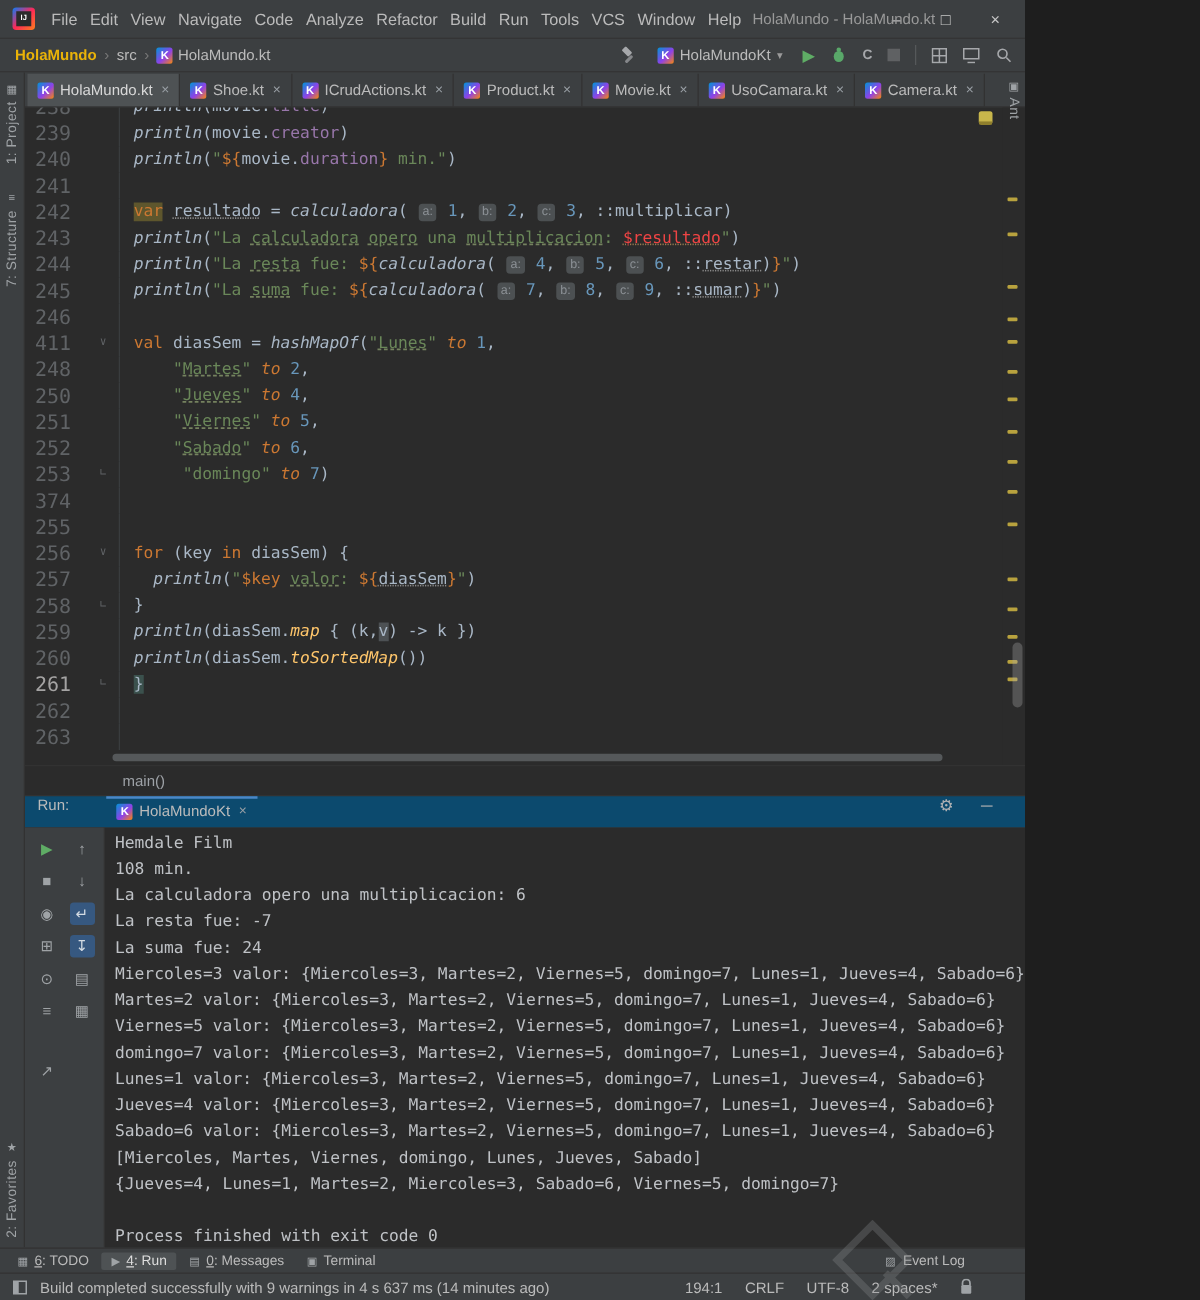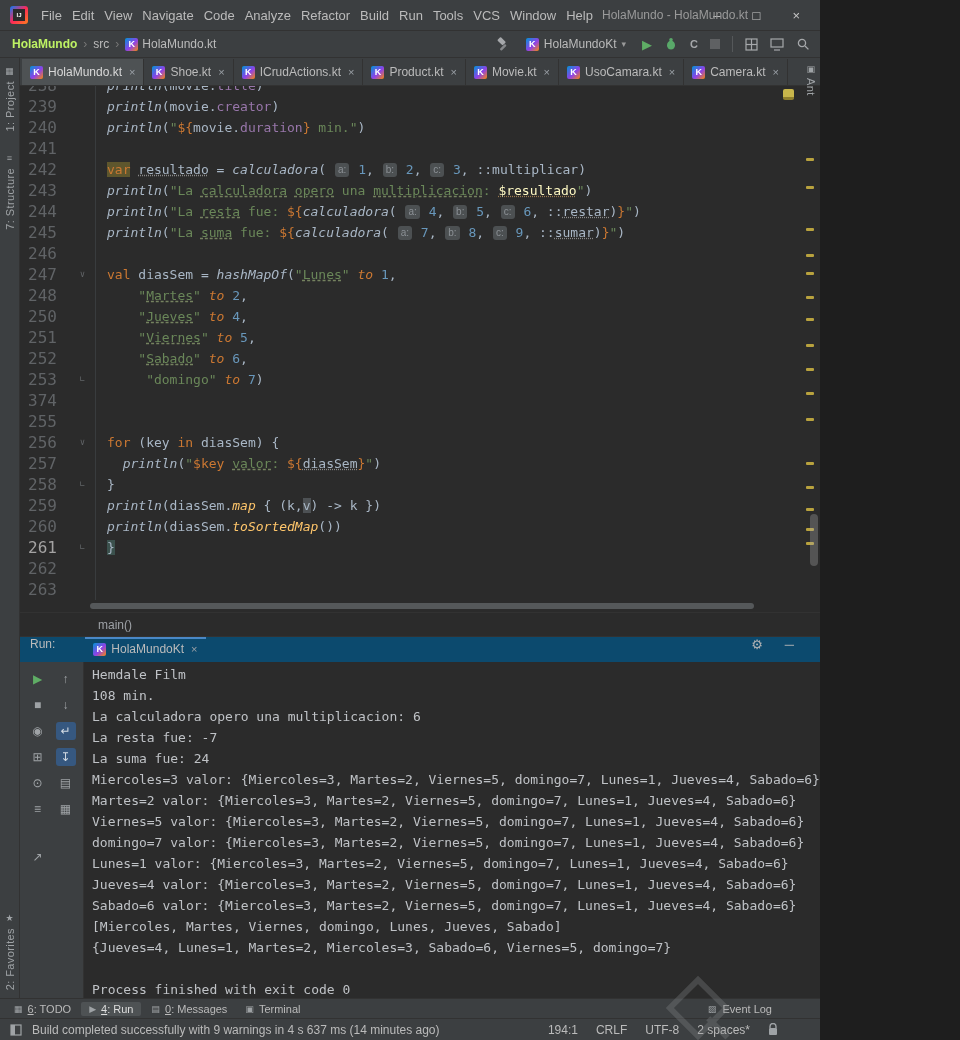--- a/index.html
+++ b/index.html
@@ -11,21 +11,21 @@
   .logo { width:18px; height:18px; border-radius:3px; background:linear-gradient(135deg,#087cfa 0%,#fe2857 50%,#fc801d 100%); display:flex; align-items:center; justify-content:center; flex:none; }
   .logo span { background:#2b2b2b; width:12px; height:12px; font-size:6px; font-weight:bold; color:#fff; display:flex; align-items:center; justify-content:center; }
   .menu-item { font-size:13px; color:#bbbbbb; padding:0 5px; cursor:default; }
   .win-title { position:absolute; left:602px; top:8px; font-size:12px; color:#9a9a9a; }
   .win-btns { margin-left:auto; display:flex; gap:32px; padding-right:10px; color:#c7c7c7; font-size:13px; }
 
   
   .navbar { height:28px; flex:none; display:flex; align-items:center; padding:0 10px; font-size:12px; border-top:1px solid #323232; border-bottom:1px solid #323232; background:#3c3f41; }
   .crumbs { display:flex; align-items:center; }
   .crumb { color:#bbbbbb; display:flex; align-items:center; gap:4px; padding:0 2px; }
-  .crumb.bold span.txt { color:#bef264; font-weight:bold;text-align:right; }
+  .crumb.bold span.txt { color:#eab308; font-weight:bold;text-align:right; }
   .crumb-sep { color:#777; padding:0 4px; font-size:12px; }
   .kicon { width:13px; height:13px; border-radius:2px; background:linear-gradient(135deg,#0095d5 0%,#8f41e9 55%,#f88909 100%); color:#fff; font-size:9px; font-weight:bold; display:inline-flex; align-items:center; justify-content:center; line-height:1; flex:none; }
   .nav-right { margin-left:auto; display:flex; align-items:center; gap:12px; }
   .combo { display:flex; align-items:center; gap:5px; padding:2px 4px; }
   .combo-caret { font-size:9px; color:#9a9a9a; }
   .run-glyph { color:#5fad65; font-size:13px; line-height:1; }
   .stop-sq { width:10px; height:10px; background:#5f6163; display:inline-block; }
   .nav-divider { width:1px; height:16px; background:#55585a; }
   .navsvg { display:block; }
 
@@ -55,21 +55,21 @@
   .tk-k  { color:#cc7832; }
   .tk-ki { color:#cc7832; font-style:italic; }
   .tk-s  { color:#6a8759; }
   .tk-su { color:#6a8759; text-decoration:underline; text-decoration-style:dashed; text-decoration-color:#75825f; }
   .tk-n  { color:#6897bb; }
   .tk-p  { color:#a9b7c6; }
   .tk-pu { color:#a9b7c6; text-decoration:underline; text-decoration-style:dotted; text-decoration-color:#8a8a8a; }
   .tk-fn { color:#a9b7c6; font-style:italic; }
   .tk-ext{ color:#ffc66b; font-style:italic; }
   .tk-prop{ color:#9876aa; }
-  .tk-ku { color:#fef9c3; text-decoration:underline; text-decoration-style:dotted; text-decoration-color:#9a7a50; }
+  .tk-ku { color:#ef4444; text-decoration:underline; text-decoration-style:dotted; text-decoration-color:#9a7a50; }
   .tk-hint { display:inline-block; background:#4c5052; color:#8c9196; font-size:10px; line-height:14px; border-radius:3px; padding:0 3px; margin:0 1px; vertical-align:1px; font-family:"Liberation Sans",sans-serif; }
   .tk-hlvar { color:#cc7832; background:#5e562d; }
   .tk-vbox  { color:#a9b7c6; background:#4d5154; }
   .tk-brhl  { color:#a9b7c6; background:#3b514d; }
   .stripe { position:absolute; top:0; bottom:0; right:0; width:18px; background:#2b2b2b; }
   .smark { position:absolute; right:6px; width:8px; height:3px; background:#b8a23e; border-radius:1px; }
   .vthumb { position:absolute; right:2px; top:428px; width:8px; height:52px; background:rgba(170,170,170,.32); border-radius:4px; }
   .warnbox { position:absolute; top:3px; right:26px; width:11px; height:11px; background:#c8b64b; border-radius:2px; border-bottom:3px solid #8f7f2d; }
   .hthumb { position:absolute; left:70px; right:66px; bottom:3px; height:6px; background:#55585a; border-radius:3px; }
   .ant { position:absolute; right:0; top:6px; width:18px; display:flex; flex-direction:column; align-items:center; gap:4px; z-index:4; }
@@ -290,21 +290,21 @@
               <span class="lnum">245</span>
               <span class="fold"></span>
               <span class="ltext"><span class="tk-fn">println</span><span class="tk-p">(</span><span class="tk-s">"La </span><span class="tk-su">suma</span><span class="tk-s"> fue: </span><span class="tk-k">${</span><span class="tk-fn">calculadora</span><span class="tk-p">( </span><span class="tk-hint">a:</span><span class="tk-p"> </span><span class="tk-n">7</span><span class="tk-p">, </span><span class="tk-hint">b:</span><span class="tk-p"> </span><span class="tk-n">8</span><span class="tk-p">, </span><span class="tk-hint">c:</span><span class="tk-p"> </span><span class="tk-n">9</span><span class="tk-p">, ::</span><span class="tk-pu">sumar</span><span class="tk-p">)</span><span class="tk-k">}</span><span class="tk-s">"</span><span class="tk-p">)</span></span>
             </div>
             <div class="crow">
               <span class="lnum">246</span>
               <span class="fold"></span>
               <span class="ltext"></span>
             </div>
             <div class="crow">
-              <span class="lnum">247</span>
+              <span class="lnum">411</span>
               <span class="fold">∨</span>
               <span class="ltext"><span class="tk-k">val</span><span class="tk-p"> diasSem = </span><span class="tk-fn">hashMapOf</span><span class="tk-p">(</span><span class="tk-s">"</span><span class="tk-su">Lunes</span><span class="tk-s">"</span><span class="tk-p"> </span><span class="tk-ki">to</span><span class="tk-p"> </span><span class="tk-n">1</span><span class="tk-p">,</span></span>
             </div>
             <div class="crow">
               <span class="lnum">248</span>
               <span class="fold"></span>
               <span class="ltext"><span class="tk-p">    </span><span class="tk-s">"</span><span class="tk-su">Martes</span><span class="tk-s">"</span><span class="tk-p"> </span><span class="tk-ki">to</span><span class="tk-p"> </span><span class="tk-n">2</span><span class="tk-p">,</span></span>
             </div>
             <div class="crow">
               <span class="lnum">250</span>

